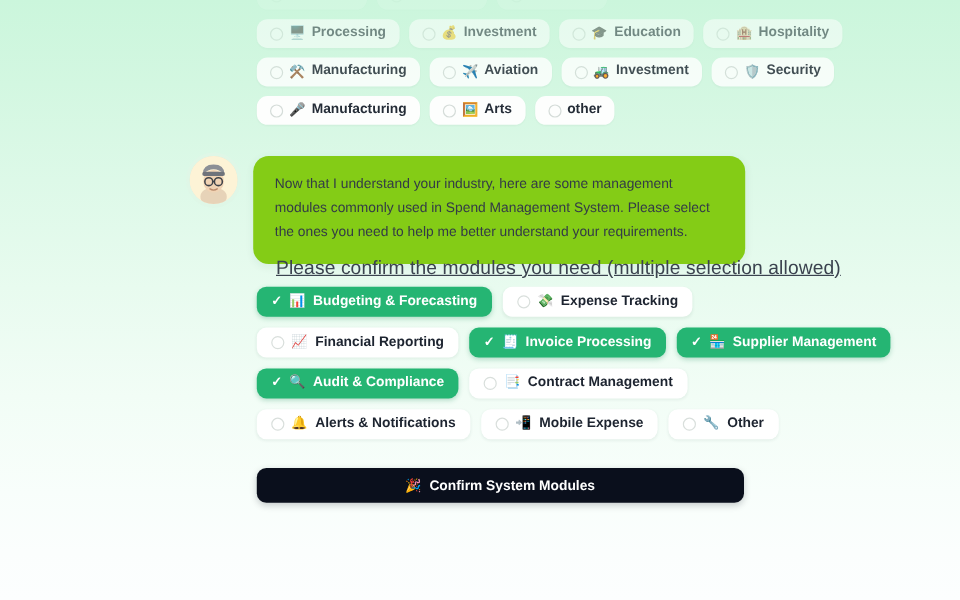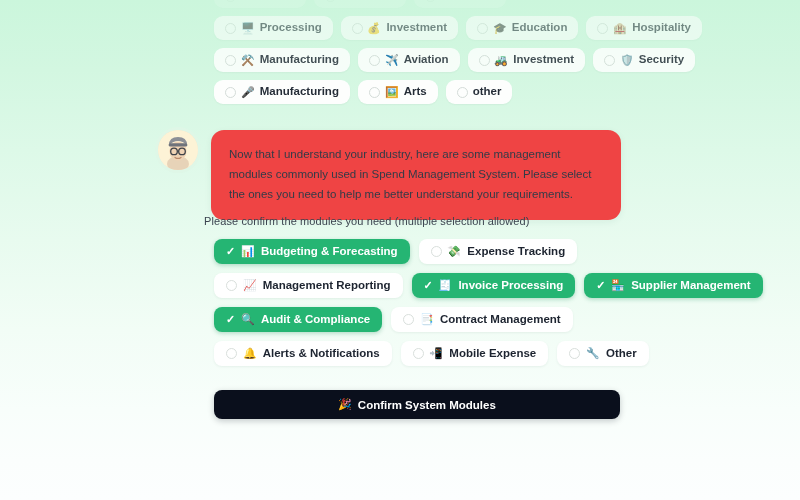--- a/index.html
+++ b/index.html
@@ -99,38 +99,39 @@
     border-radius: 50%;
     background: radial-gradient(circle at 50% 42%, #fdf4d8 0%, #f7ead0 58%, #e9f7ec 100%);
     box-shadow: 0 0 0 3px #dff7e7, 0 1px 3px rgba(30,70,50,0.10);
     flex: 0 0 auto;
     position: relative;
     overflow: hidden;
   }
 
   .bubble {
     width: 410px;
-    background: #ef4444;
+    background: #84cc16;
     border-radius: 13px;
     padding: 15px 18px 16px 18px;
     font-size: 11.5px;
     line-height: 1.72;
     color: #333b47;
     box-shadow: 0 2px 7px rgba(35,90,65,0.07);
   }
 
   
   .prompt-label {
     position: absolute;
-    left: 204px;
+    left: 230px;
     top: 215px;
-    font-size: 11px;
+    font-size: 16px;
     color: #3b434f;
     font-weight: 400;
     letter-spacing: 0.1px;
+    text-decoration: underline;
   }
 
   
   .modules-zone {
     position: absolute;
     left: 214px;
     top: 239px;
     width: 412px;
   }
 
@@ -319,21 +320,21 @@
         <div class="mchip off">
           <span class="radio"></span>
           <span class="emo">💸</span>
           <span>Expense Tracking</span>
         </div>
       </div>
       <div class="mod-row">
         <div class="mchip off">
           <span class="radio"></span>
           <span class="emo">📈</span>
-          <span>Management Reporting</span>
+          <span>Financial Reporting</span>
         </div>
         <div class="mchip on">
           <span class="tick">✓</span>
           <span class="emo">🧾</span>
           <span>Invoice Processing</span>
         </div>
         <div class="mchip on">
           <span class="tick">✓</span>
           <span class="emo">🏪</span>
           <span>Supplier Management</span>

